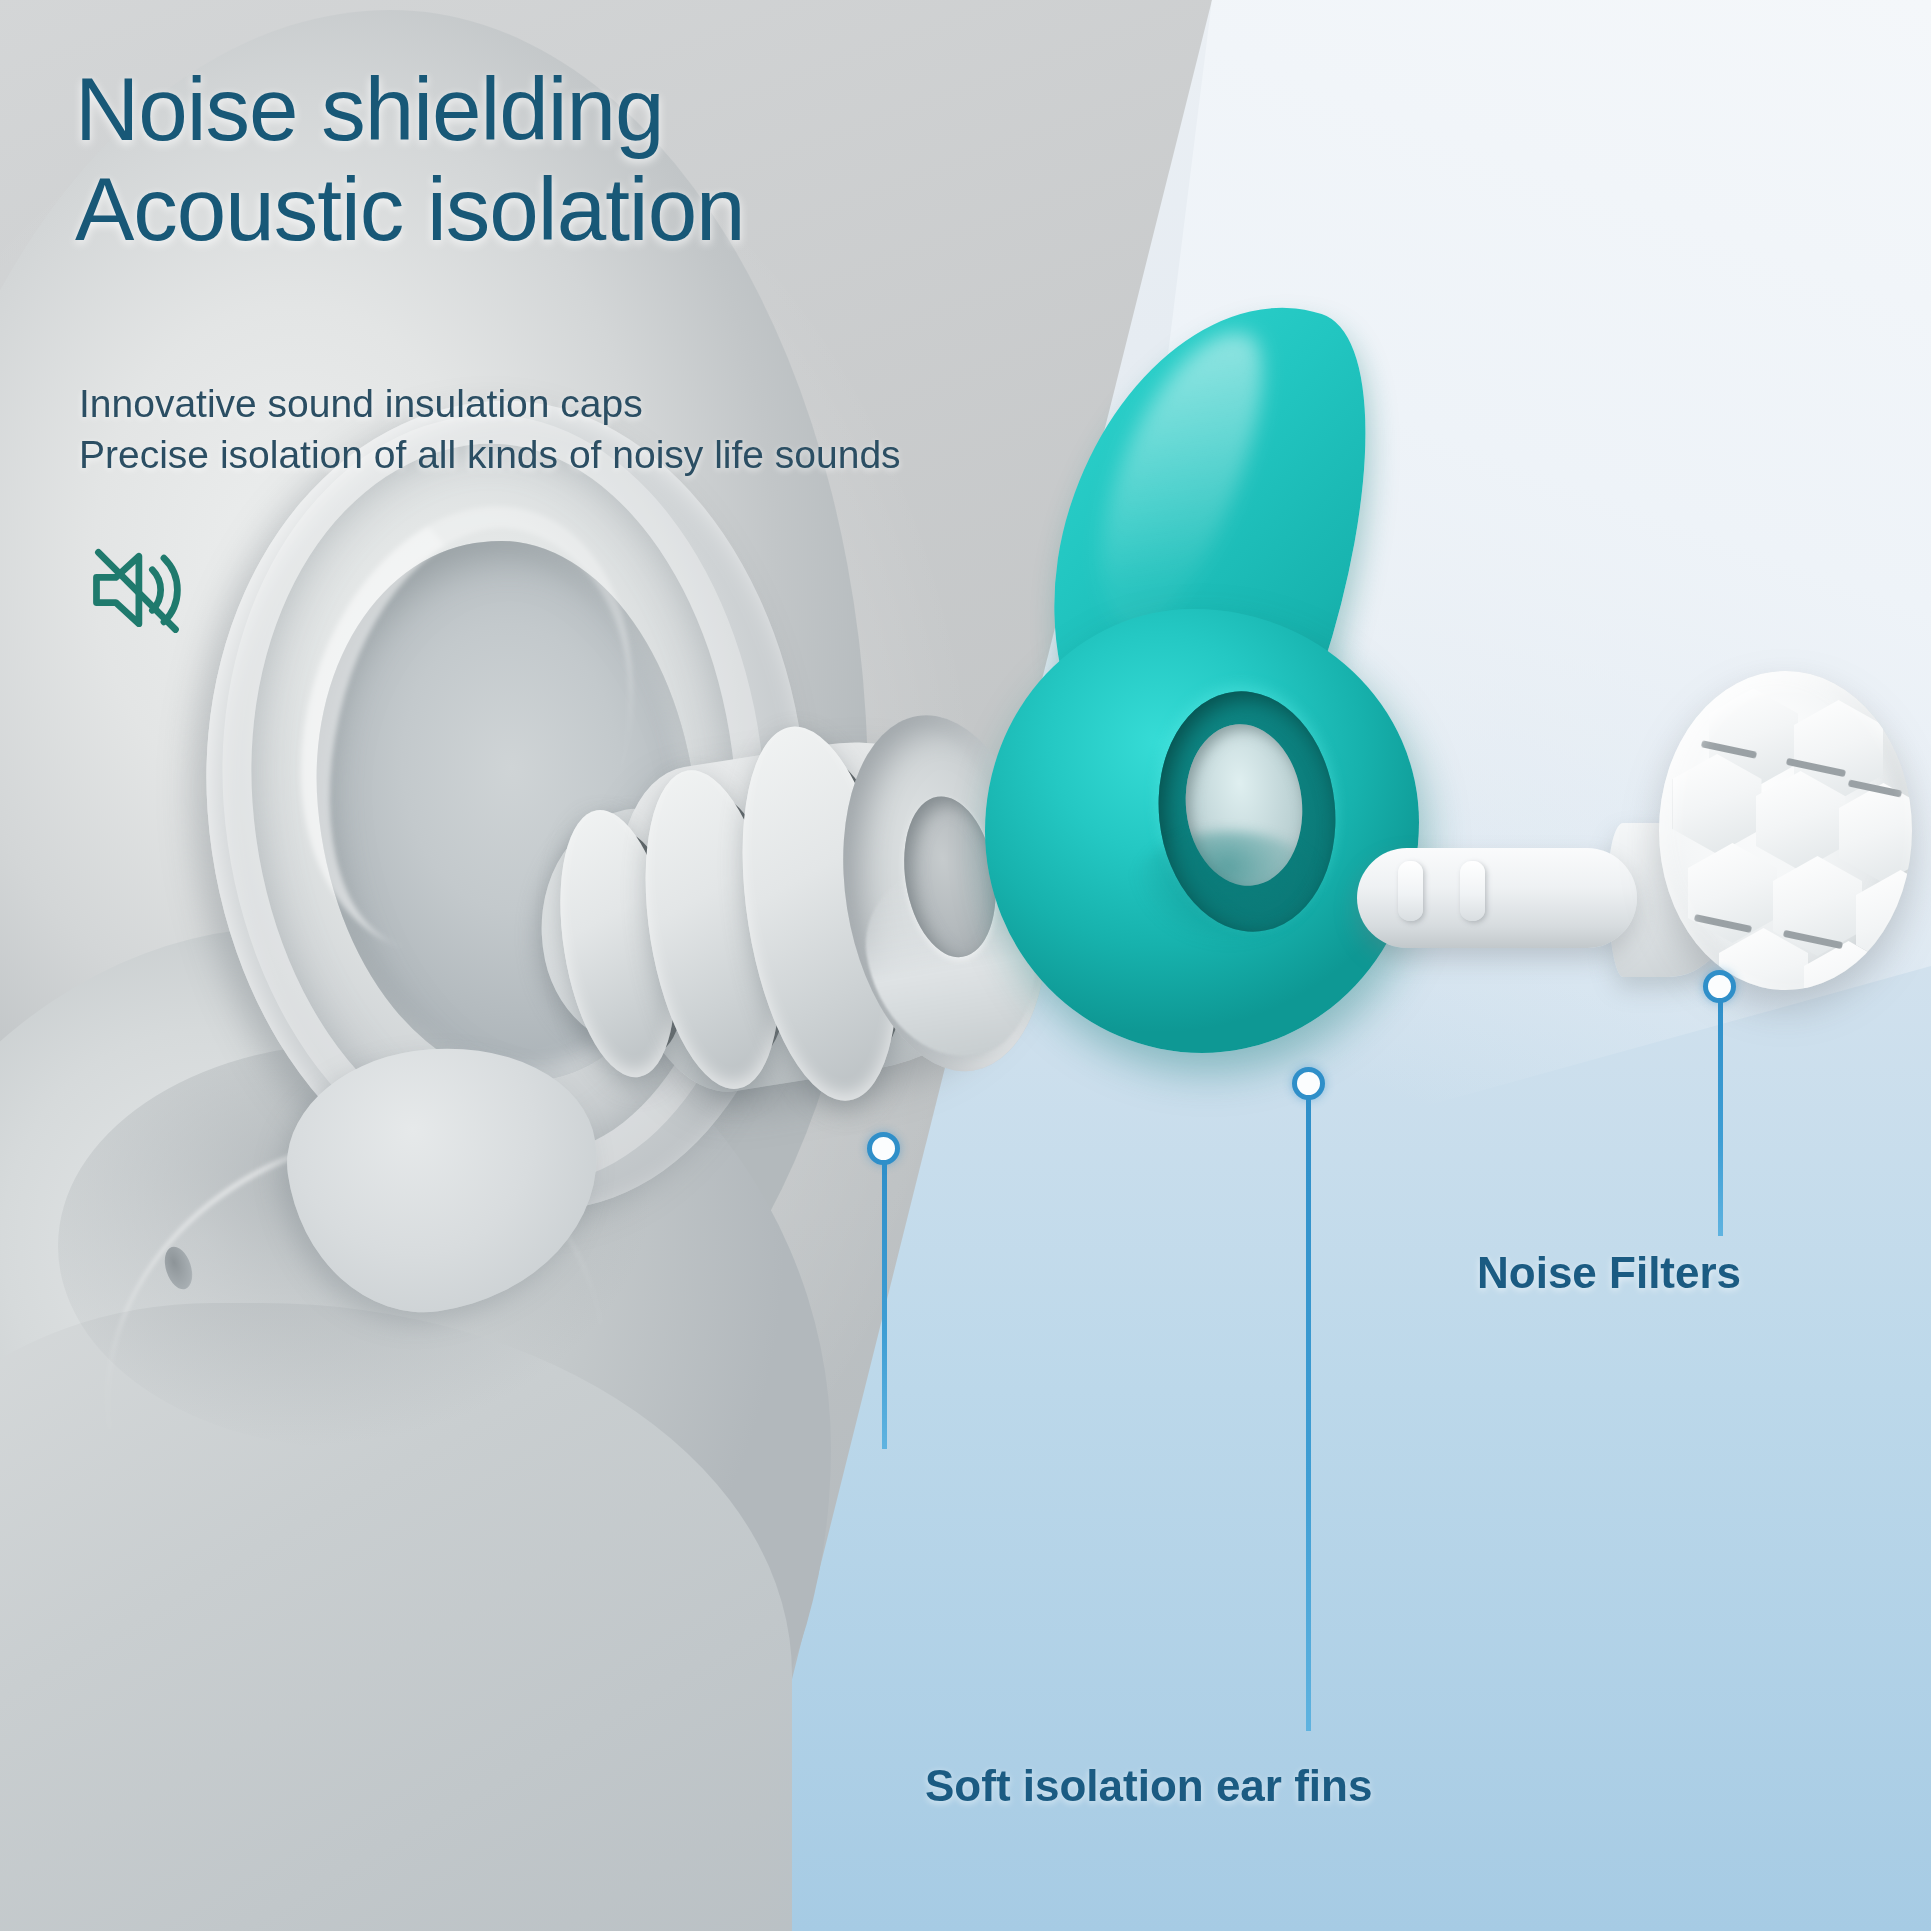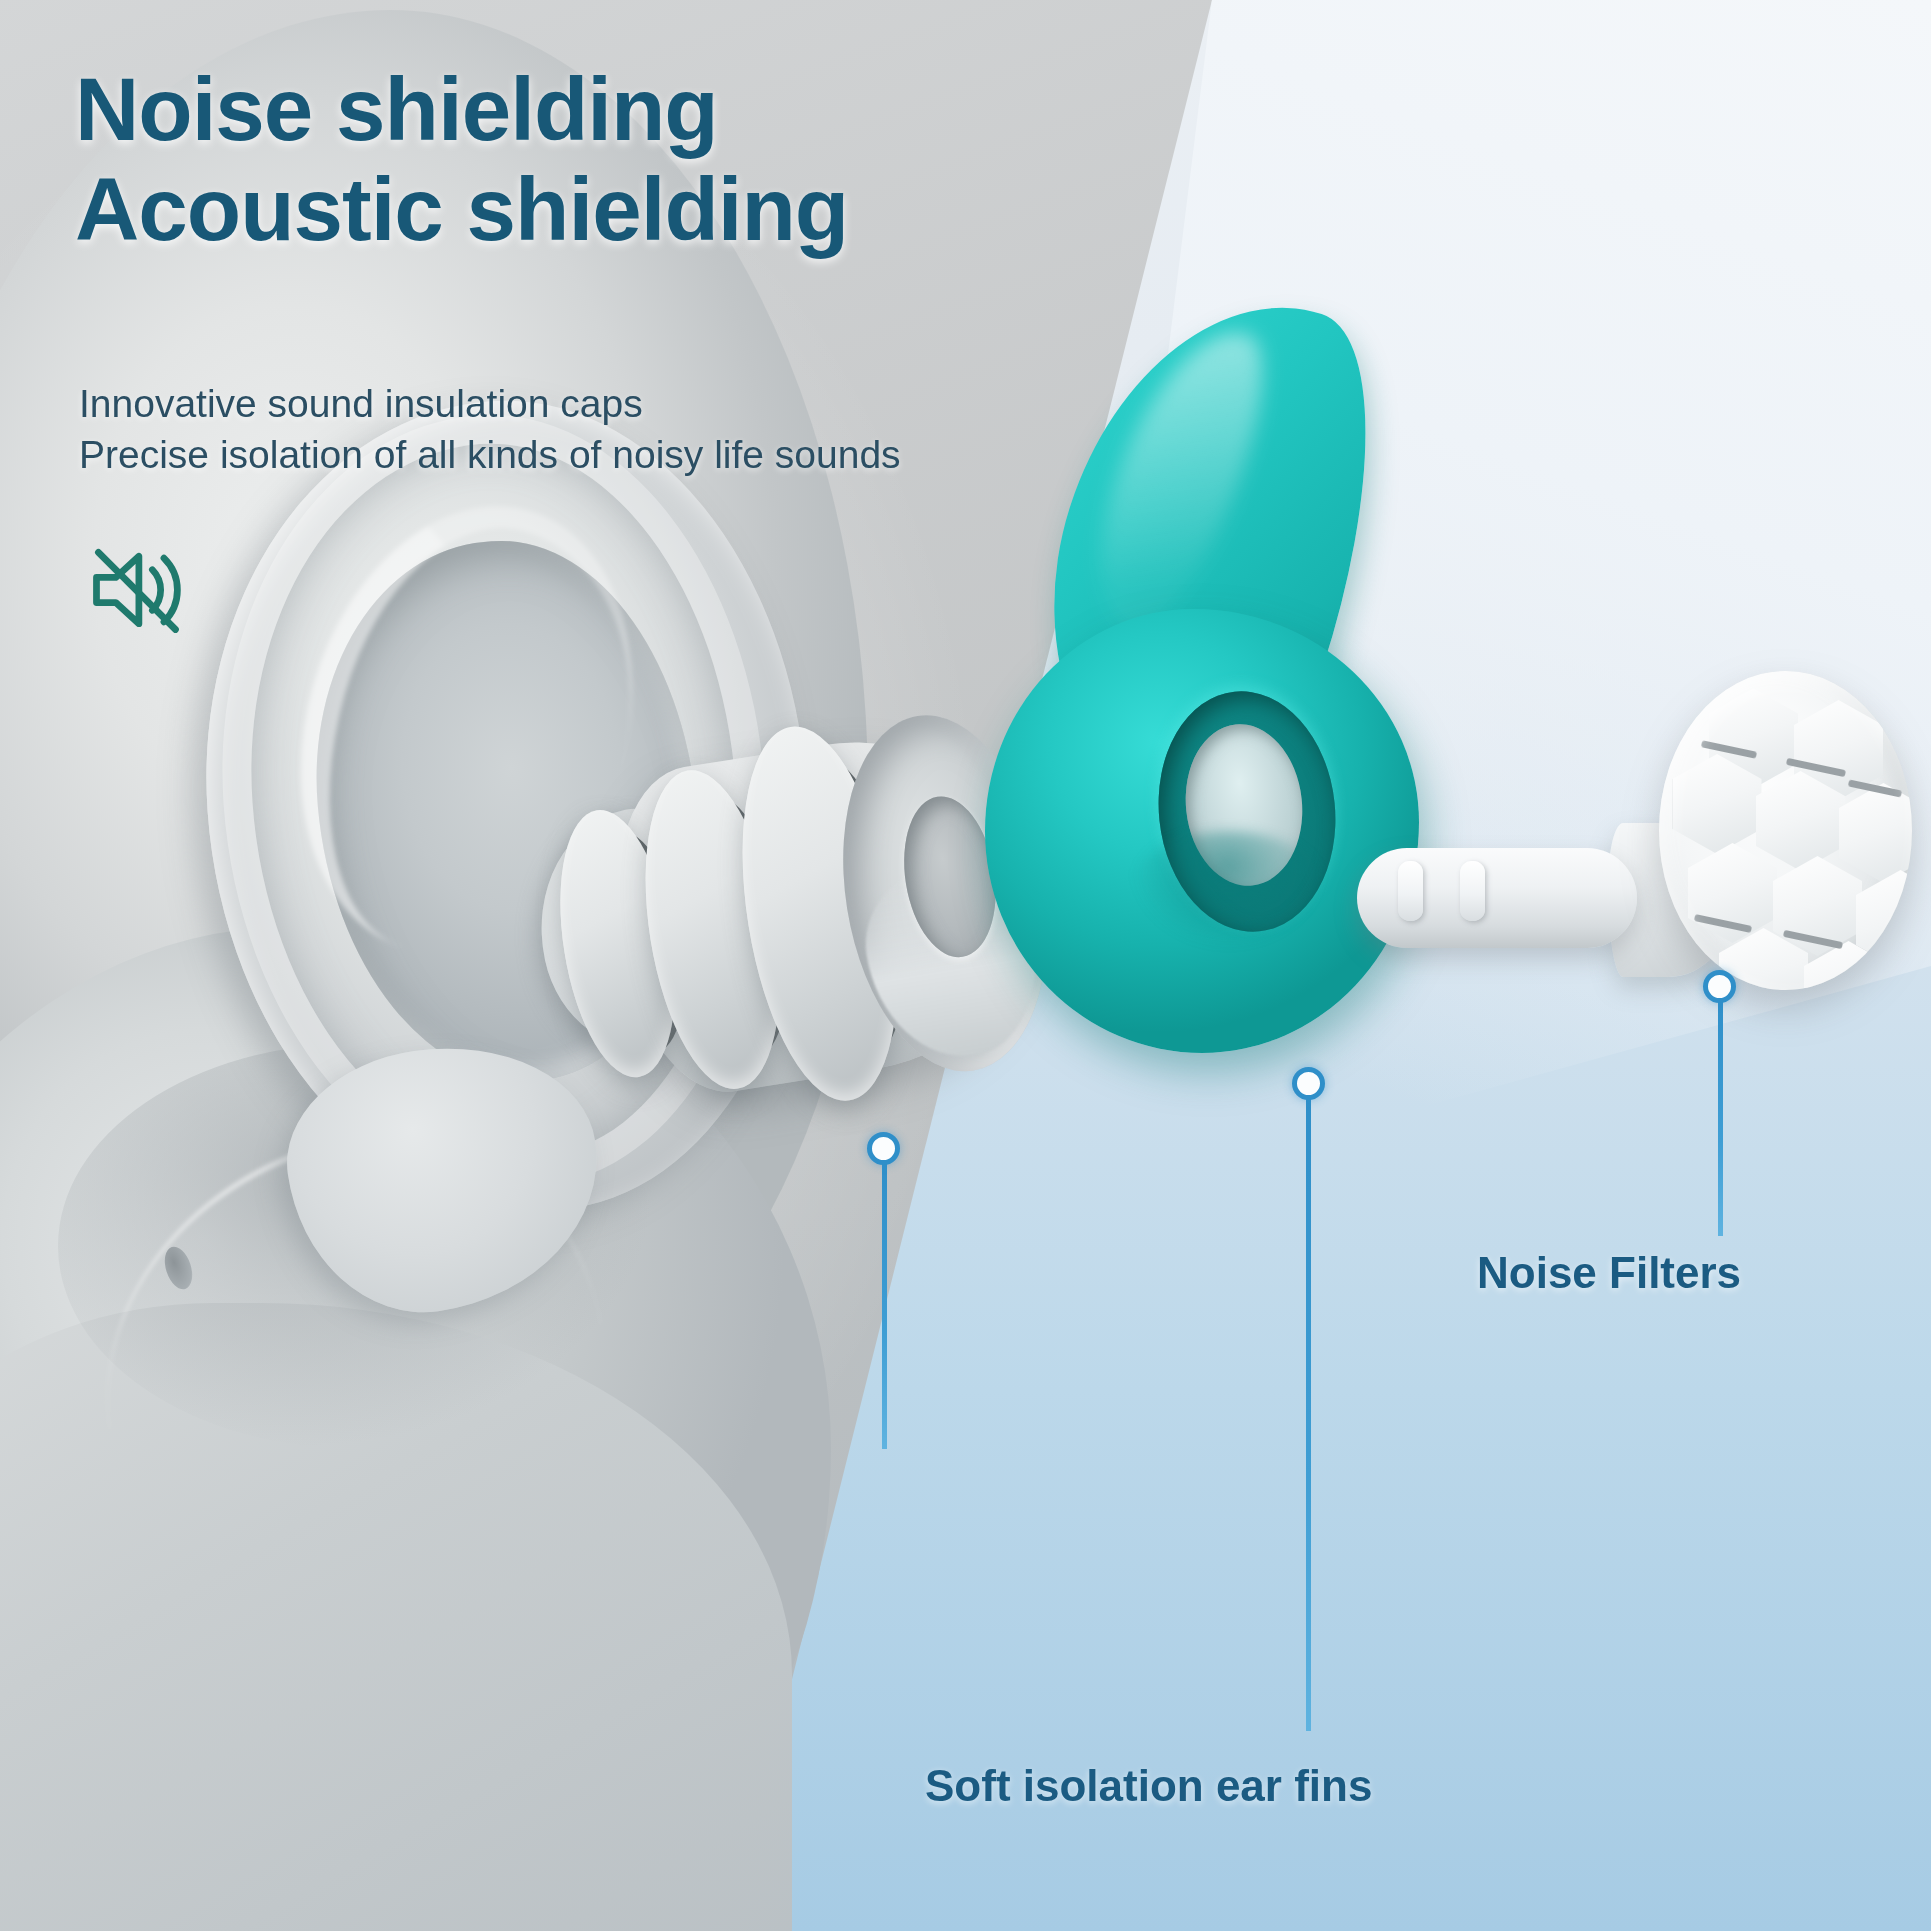--- a/index.html
+++ b/index.html
@@ -332,21 +332,21 @@
     box-shadow: inset 7.7px 9.7px 21px rgba(255,255,255,0.85);
     pointer-events: none;
   }
 
   
   .headline {
     position: absolute;
     left: 75px; top: 60px;
     width: 1159px;
     color: #185877;
-    font-weight: bold;
+    font-weight: normal;
     font-size: 89px;
     line-height: 1.12;
     letter-spacing: -1px;
     text-shadow: 0 2.9px 9.7px rgba(255,255,255,0.85);
   }
   .headline .line2 { display: block; }
   .subline {
     position: absolute;
     left: 79px; top: 378px;
     width: 966px;
@@ -468,21 +468,21 @@
       <div class="hex-gap" style="left:127px; top:93px;  width:60px; height:6.8px; transform:rotate(12deg);"></div>
       <div class="hex-gap" style="left:189px; top:114px; width:54px; height:6.8px; transform:rotate(12deg);"></div>
       <div class="hex-gap" style="left:35px;  top:249px; width:58px; height:6.8px; transform:rotate(12deg);"></div>
       <div class="hex-gap" style="left:124px; top:265px; width:60px; height:6.8px; transform:rotate(12deg);"></div>
       <div class="disc-edge-hi"></div>
     </div>
   </div>
 
   <div class="headline">
     <span class="line1">Noise shielding</span>
-    <span class="line2">Acoustic shielding</span>
+    <span class="line2">Acoustic isolation</span>
   </div>
 
   <div class="subline">
     <span>Innovative sound insulation caps</span>
     <span>Precise isolation of all kinds of noisy life sounds</span>
   </div>
 
   <div class="mute-icon">
     <svg viewBox="0 0 110 110" width="106" height="106" aria-hidden="true">
       <g fill="none" stroke="#1f7a6d" stroke-width="7" stroke-linecap="round" stroke-linejoin="round">

